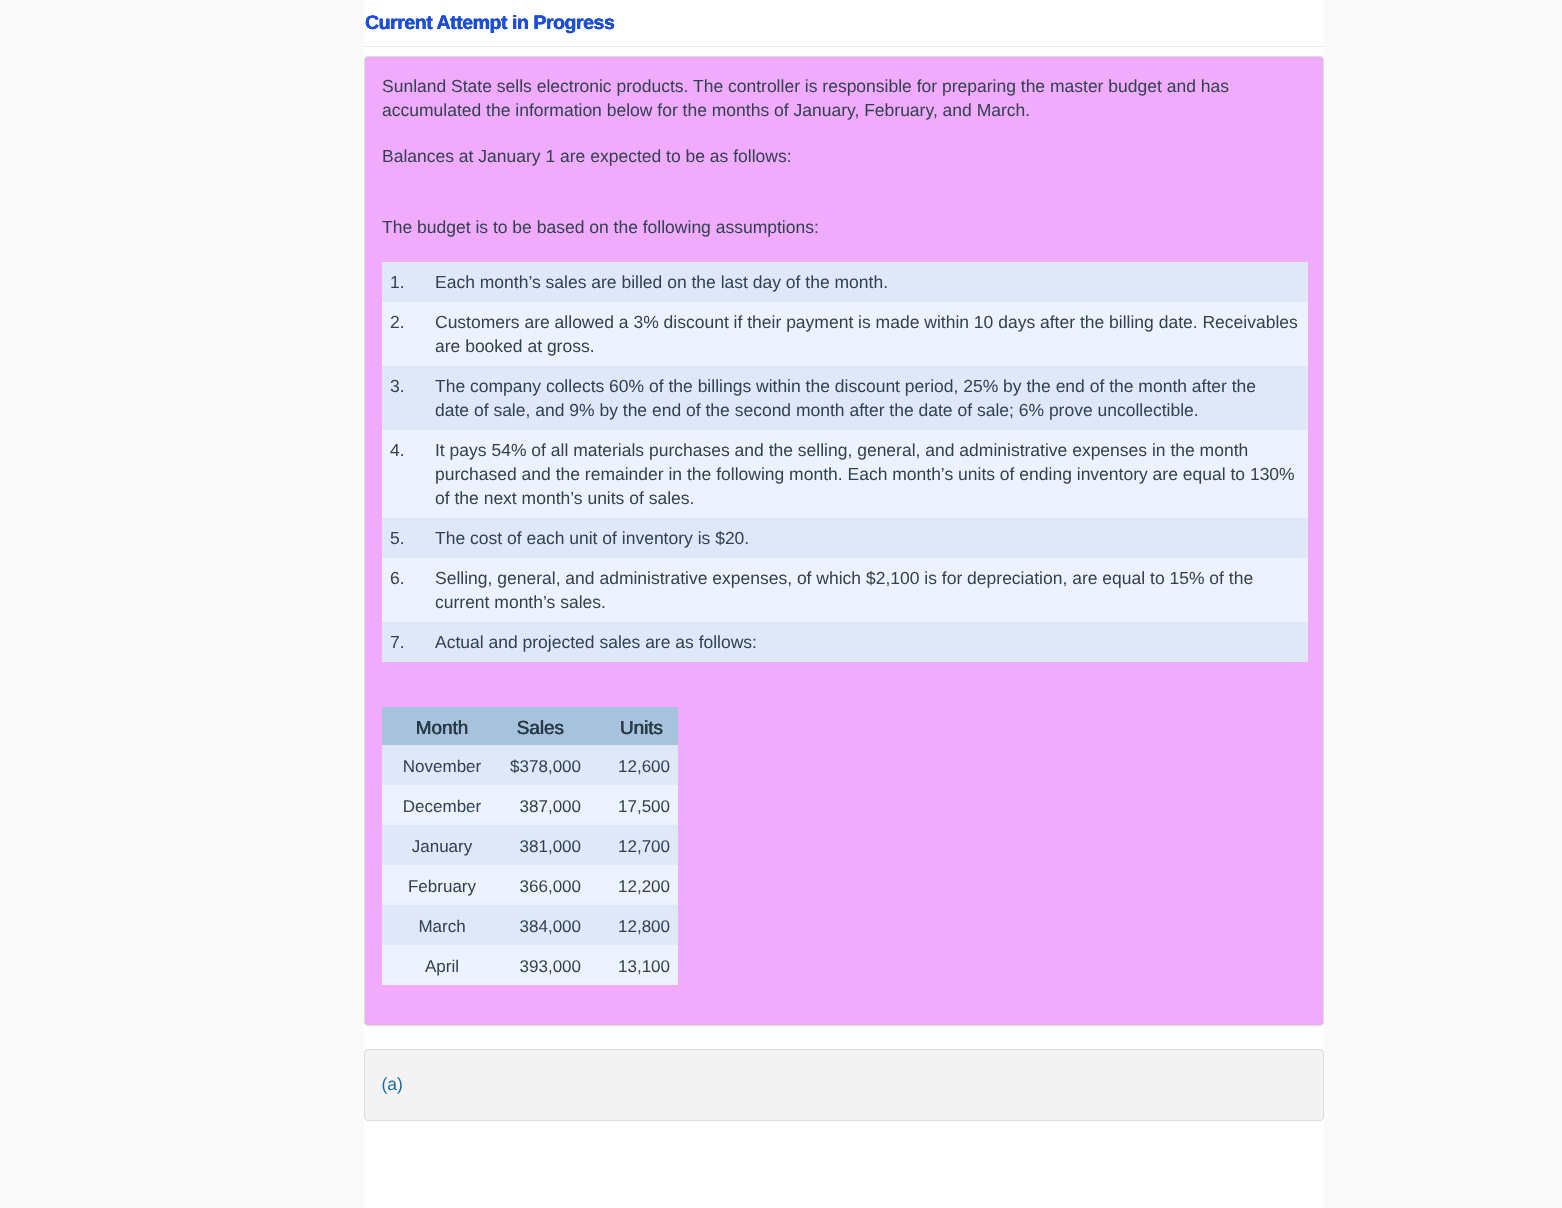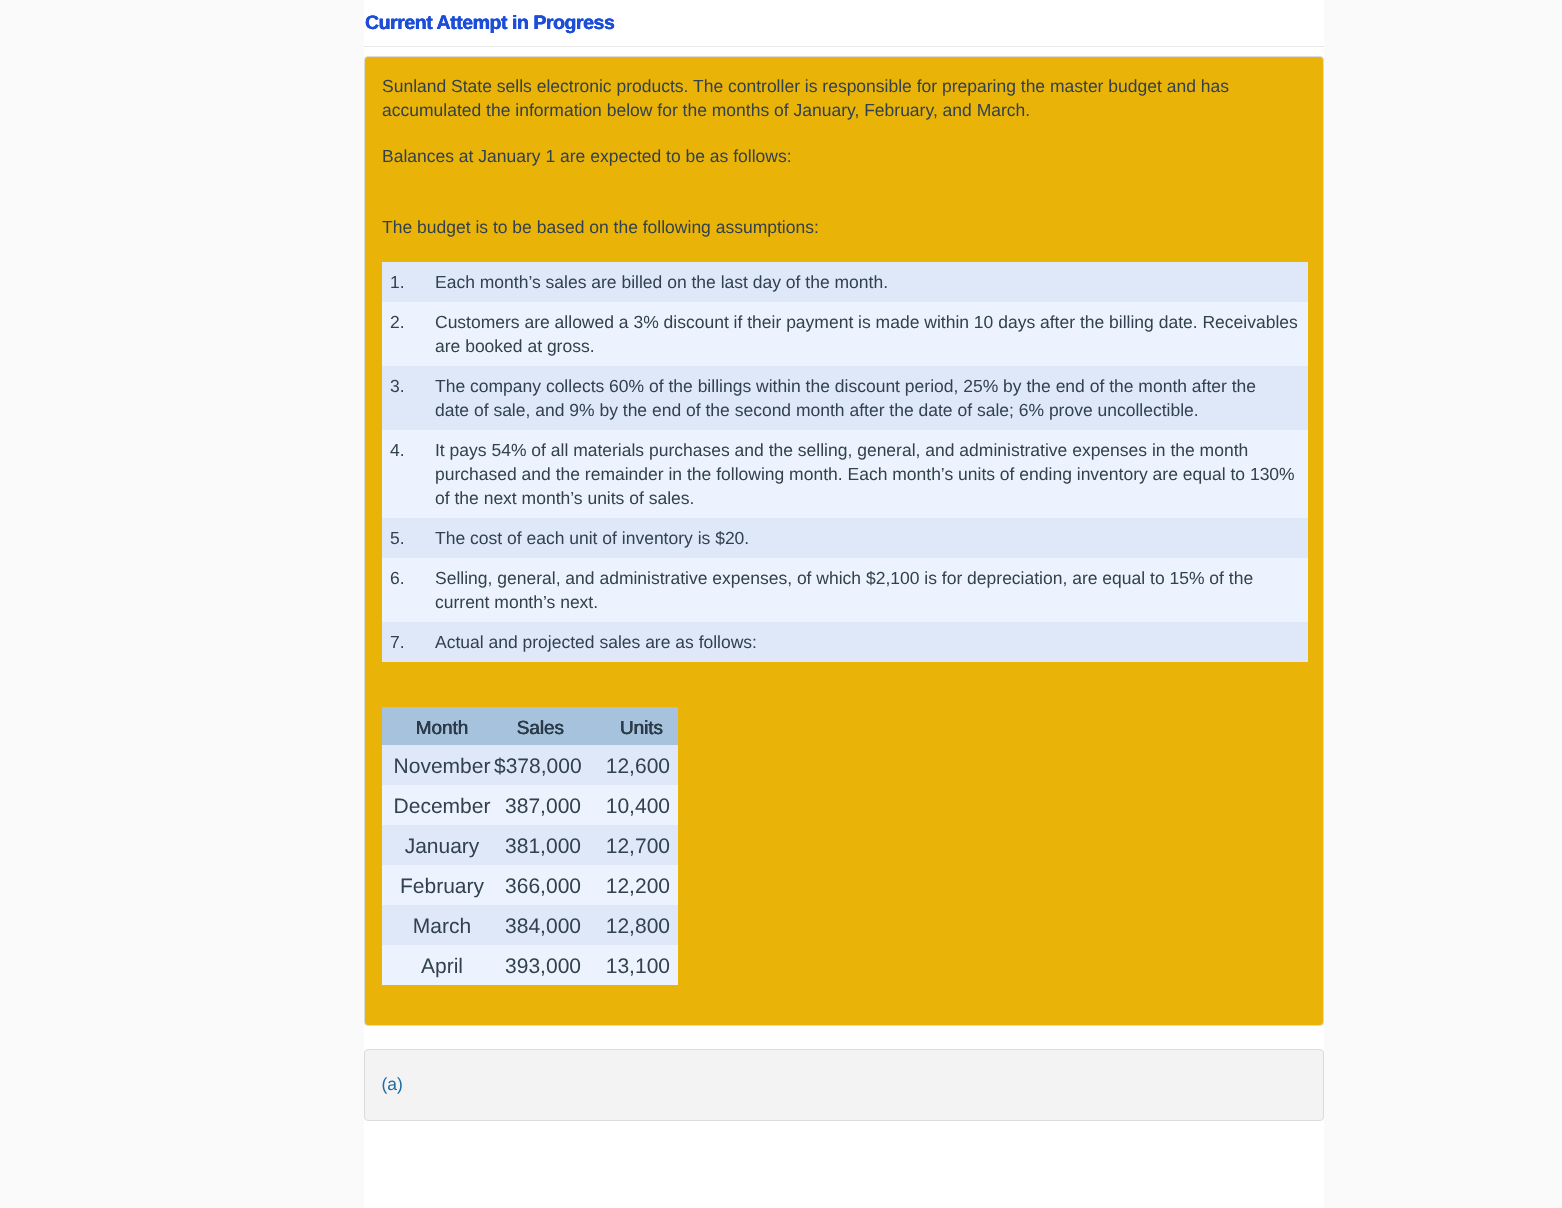--- a/index.html
+++ b/index.html
@@ -20,21 +20,21 @@
     color:#1d4ed8;
     text-shadow:0.3px 0 0 currentColor, -0.3px 0 0 currentColor;
     padding:11.5px 0 0 1px; height:46px; box-sizing:border-box;
   }
   .title-divider { height:1px; background:#e9e9e9; }
 
   .qbox {
     border:1px solid #dcdcdc; border-radius:4px;
     margin-top:9px;
     padding:17.2px 16px 39.5px 17px;
-    background:#eab308;
+    background:#f0abfc;
     box-sizing:border-box;
     width:960px;
   }
 
   p.para { margin:0; font-size:17.5px; line-height:24px; color:#31414d; }
   .gap-p { height:21.6px; }
 
   
   .bal-table { border-collapse:collapse; margin-top:24.9px; width:554px; table-layout:fixed; }
   .bal-table td { font-size:17.5px; height:40px; padding:0; vertical-align:middle; color:#31414d; box-sizing:border-box; }
@@ -51,21 +51,21 @@
   .arow { display:flex; font-size:17.5px; line-height:23.95px; }
   .arow:nth-child(odd) { background:#dfe8f8; }
   .arow:nth-child(even) { background:#ecf3fe; }
   .anum { width:53px; flex:0 0 53px; padding:9px 0 7.1px 8px; box-sizing:border-box; }
   .tln { display:block; white-space:nowrap; }
   .atext { flex:1 1 auto; padding:9px 6px 7.1px 0; box-sizing:border-box; }
 
   
   .mtable { border-collapse:collapse; margin-top:45.4px; width:296px; table-layout:fixed; }
   .mtable th { font-size:19px; font-weight:400; letter-spacing:-0.05px; vertical-align:bottom; text-shadow:0.3px 0 0 currentColor, -0.3px 0 0 currentColor; height:38px; padding:0 0 5px 0; background:#a6c2dc; color:#2b3b48; box-sizing:border-box; }
-  .mtable td { font-size:21px; height:40px; padding:4px 0 0 0; color:#31414d; box-sizing:border-box; vertical-align:middle; }
+  .mtable td { font-size:17px; height:40px; padding:4px 0 0 0; color:#31414d; box-sizing:border-box; vertical-align:middle; }
   .mtable tbody tr:nth-child(odd) { background:#dfe8f8; }
   .mtable tbody tr:nth-child(even) { background:#ecf3fe; }
   .m1 { width:112px; text-align:center; padding-left:8px !important; }
   .mtable th.m1 { padding-bottom:5px !important; }
   .m2 { width:95px; text-align:right; padding-right:8px !important; }
   .m3 { width:89px; text-align:right; padding-right:8px !important; }
   .mtable th.m2 { padding-right:25px !important; padding-bottom:5px !important; }
   .mtable th.m3 { padding-right:15px !important; padding-bottom:5px !important; }
 
   
@@ -128,21 +128,21 @@
       <div class="arow">
         <div class="anum">5.</div>
         <div class="atext">
             <span class="tln">The cost of each unit of inventory is $20.</span>
           </div>
       </div>
       <div class="arow">
         <div class="anum">6.</div>
         <div class="atext">
             <span class="tln">Selling, general, and administrative expenses, of which $2,100 is for depreciation, are equal to 15% of the</span>
-            <span class="tln">current month’s next.</span>
+            <span class="tln">current month’s sales.</span>
           </div>
       </div>
       <div class="arow">
         <div class="anum">7.</div>
         <div class="atext">
             <span class="tln">Actual and projected sales are as follows:</span>
           </div>
       </div>
     </div>
 
@@ -156,21 +156,21 @@
       </thead>
       <tbody>
         <tr>
           <td class="m1">November</td>
           <td class="m2">$378,000</td>
           <td class="m3">12,600</td>
         </tr>
         <tr>
           <td class="m1">December</td>
           <td class="m2">387,000</td>
-          <td class="m3">10,400</td>
+          <td class="m3">17,500</td>
         </tr>
         <tr>
           <td class="m1">January</td>
           <td class="m2">381,000</td>
           <td class="m3">12,700</td>
         </tr>
         <tr>
           <td class="m1">February</td>
           <td class="m2">366,000</td>
           <td class="m3">12,200</td>

